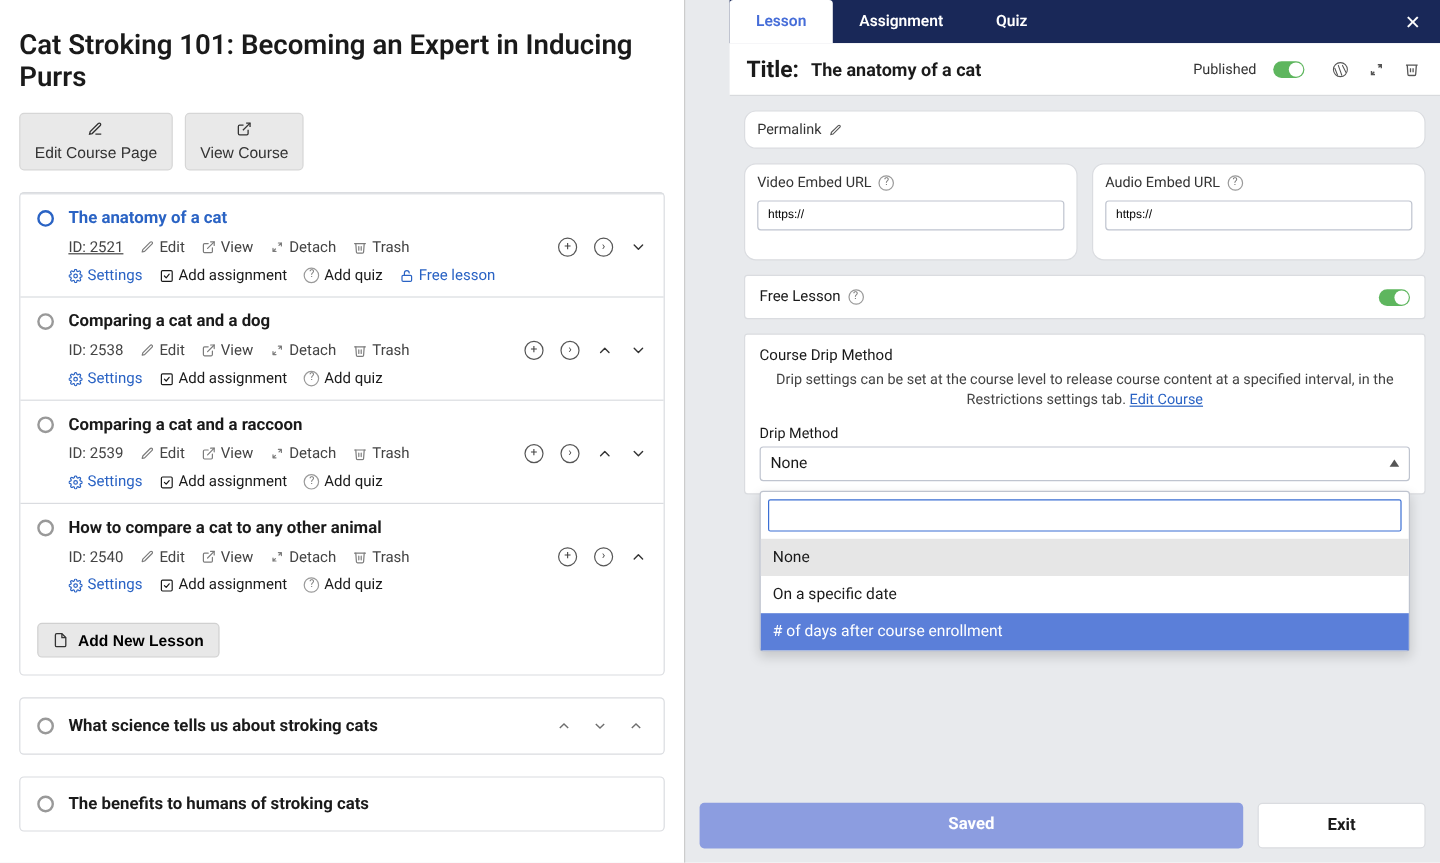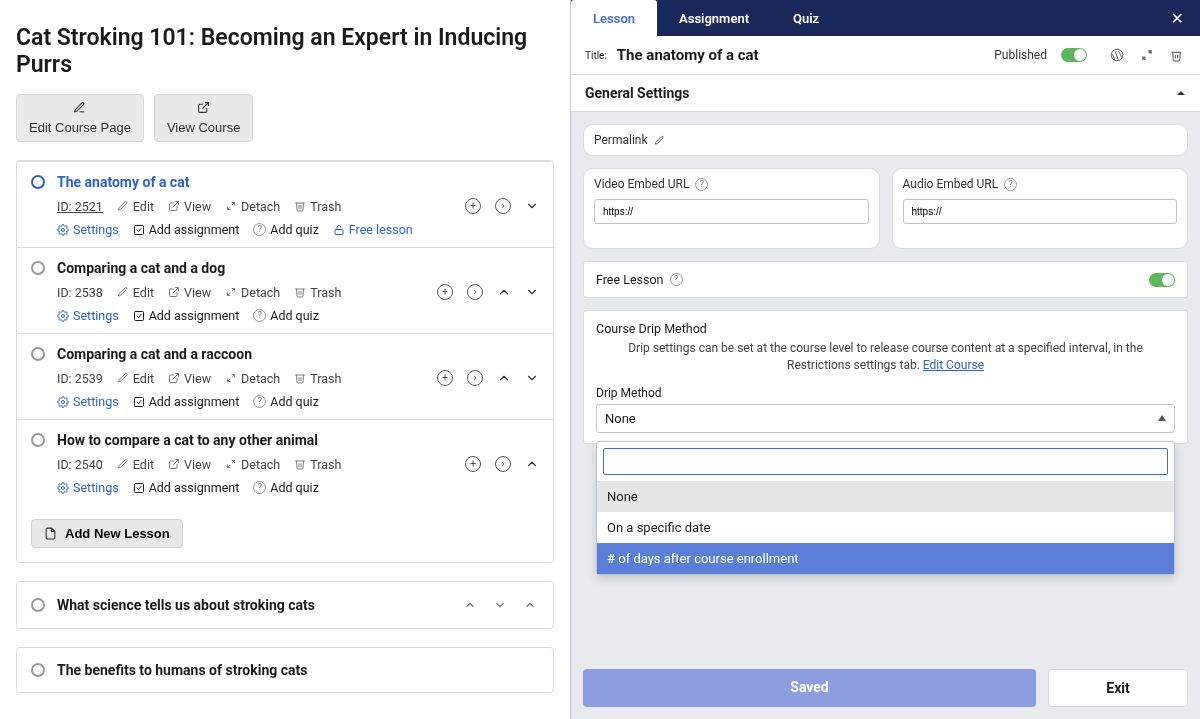--- a/index.html
+++ b/index.html
@@ -109,20 +109,21 @@
     padding:6px 12px;font-weight:600;font-size:13px;cursor:pointer;
   }
 
   
   .right{
     flex:1;
     background:var(--panel-bg);
     display:flex;flex-direction:column;
     border-left:1px solid #ccc;
     position:relative;
+    padding-left:37px;
   }
   .tabs{
     background:var(--dark-blue);
     display:flex;align-items:center;
     height:36px;
     padding-right:12px;
   }
   .tab{
     padding:0 22px;
     height:100%;
@@ -136,21 +137,21 @@
   }
   .tabs .tab-spacer{flex:1;}
   .tab-close{color:#fff;font-size:16px;cursor:pointer;padding:4px;}
 
   .titlebar{
     background:#fff;
     border-bottom:1px solid #d8dadd;
     padding:10px 14px;
     display:flex;align-items:center;gap:10px;
   }
-  .titlebar .label{font-weight:400;font-size:10px;}
+  .titlebar .label{font-weight:700;font-size:19px;}
   .titlebar .value{font-weight:700;font-size:15px;flex:1;}
   .pub-label{font-size:12px;color:#333;}
   .switch{
     width:26px;height:14px;border-radius:999px;background:var(--green);
     position:relative;display:inline-block;cursor:pointer;margin-left:4px;
   }
   .switch::after{
     content:"";position:absolute;right:1px;top:1px;width:12px;height:12px;
     background:#fff;border-radius:50%;
   }
@@ -622,29 +623,20 @@
       </span>
       <span class="util-icon">
         <svg width="13" height="13" viewBox="0 0 24 24" fill="none" stroke="#555" stroke-width="2">
             <polyline points="3 6 5 6 21 6"></polyline>
             <path d="M19 6l-1 14a2 2 0 0 1-2 2H8a2 2 0 0 1-2-2L5 6"></path>
             <path d="M10 11v6M14 11v6"></path>
           </svg>
       </span>
     </div>
 
-    <div class="gs-head">
-      <span>General Settings</span>
-      <span class="spacer"></span>
-      <span>
-        <svg width="10" height="10" viewBox="0 0 10 10">
-            <path d="M1 7l4-4 4 4z" fill="#333"></path>
-          </svg>
-      </span>
-    </div>
 
     <div class="panel-body">
       <div class="field-box">
         <div class="field-head">
           <span>Permalink</span>
           <span class="pencil">
             <svg width="11" height="11" viewBox="0 0 24 24" fill="none" stroke="#555" stroke-width="2">
                 <path d="M16.5 3.5a2.12 2.12 0 1 1 3 3L7 19l-4 1 1-4z"></path>
               </svg>
           </span>

